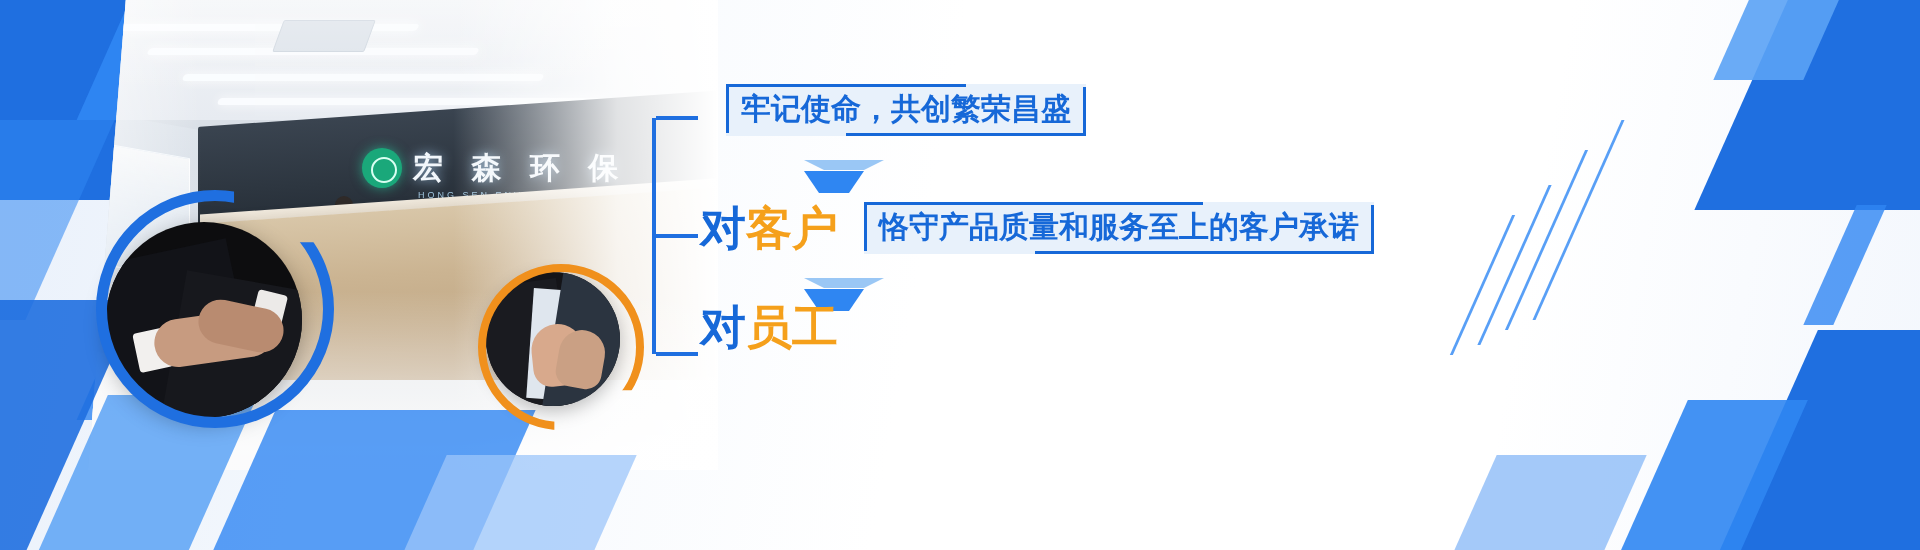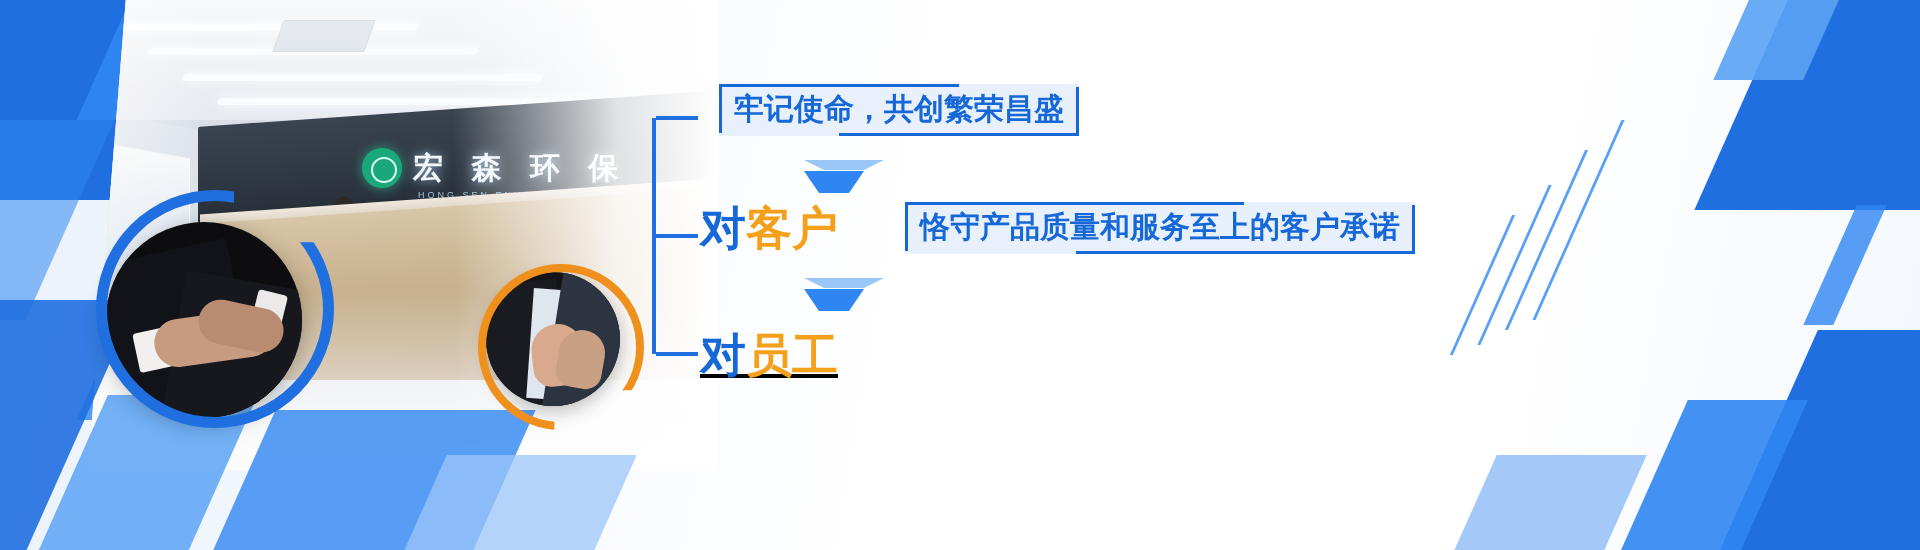--- a/index.html
+++ b/index.html
@@ -222,33 +222,33 @@
     position:absolute;left:0;width:42px;height:4px;background:#1f6fe0;
   }
   .bracket span.b1{top:-2px;}
   .bracket span.b2{top:116px;}
   .bracket span.b3{top:234px;}
 
   .row{
     position:absolute;left:48px;display:flex;align-items:center;white-space:nowrap;
   }
   .row.r-a{top:0;}
-  .row.r-b{top:118px;gap:48px;}
-  .row.r-c{top:248px;text-decoration:underline;}
+  .row.r-b{top:118px;}
+  .row.r-c{top:220px;}
 
   .lead{
     font-size:46px;font-weight:700;line-height:1;
     font-family:"DejaVu Sans","Liberation Sans",sans-serif;
     letter-spacing:0px;
   }
   .lead .w-blue{color:#1668d8;}
   .lead .w-orange{color:#f5a01b;}
 
   .tagbox{
-    margin-left:19px;
+    margin-left:26px;
     padding:7px 12px 9px 12px;
     border:3px solid #1668d8;
     background:#e8f1fb;
     color:#1668d8;
     font-size:30px;font-weight:700;line-height:1;
     font-family:"DejaVu Sans","Liberation Sans",sans-serif;
     clip-path:polygon(0 0, 100% 0, 100% 16%, 100% 100%, 0 100%, 0 0);
     position:relative;
   }
   

